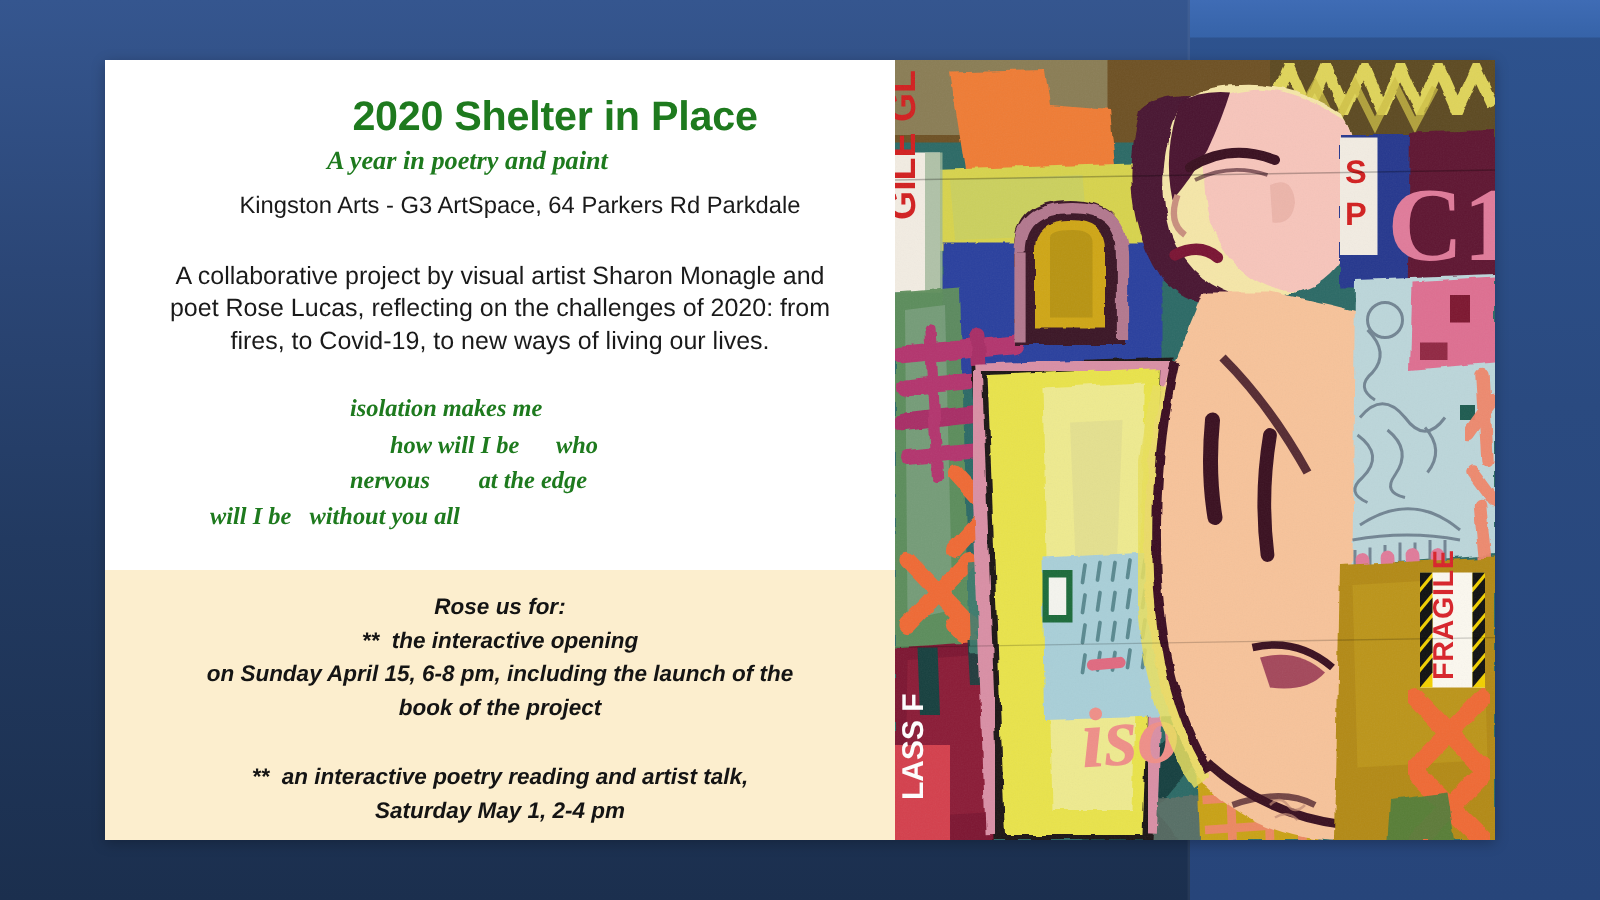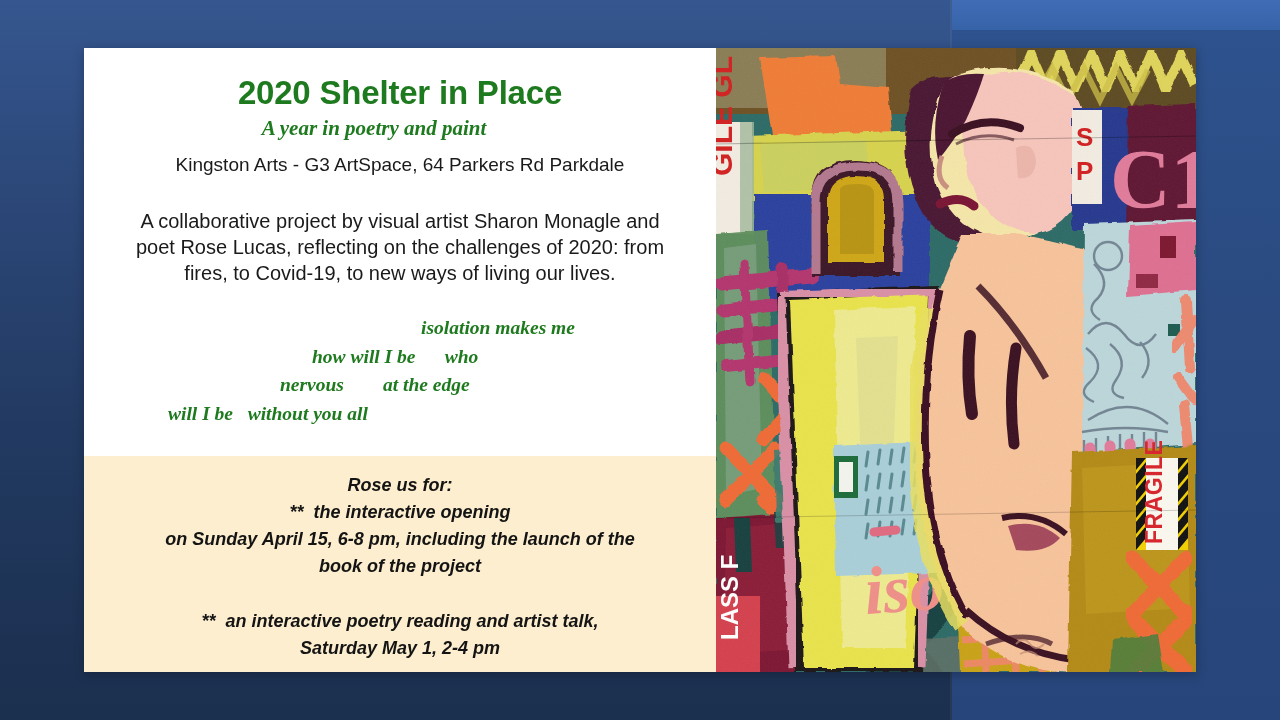--- a/index.html
+++ b/index.html
@@ -91,35 +91,36 @@
   .title {
     position: absolute;
     left: 0; top: 26px;
     width: 632px;
     text-align: center;
     color: #1e7a1e;
     font-family: "Liberation Sans", sans-serif;
     font-weight: bold;
     font-size: 33px;
     letter-spacing: -0.2px;
+    padding-left: 44px;
   }
   .subtitle {
     position: absolute;
     left: 0; top: 68px;
     width: 580px;
     text-align: center;
     color: #1e7a1e;
     font-family: "Liberation Serif", serif;
     font-style: italic;
     font-weight: bold;
     font-size: 21px;
   }
   .venue {
     position: absolute;
-    left: 0; top: 106px;
+    left: 16px; top: 106px;
     width: 632px;
     text-align: center;
     color: #1a1a1a;
     font-size: 19px;
     font-family: "Liberation Sans", sans-serif;
   }
   .blurb {
     position: absolute;
     left: 46px; top: 160px;
     width: 540px;
@@ -135,21 +136,21 @@
     left: 0; top: 266px;
     width: 632px;
     color: #1e7a1e;
     font-family: "Liberation Serif", serif;
     font-style: italic;
     font-weight: bold;
     font-size: 19.5px;
     line-height: 28.5px;
   }
   .poem-line { white-space: pre; display: block; }
-  .pl1 { padding-left: 196px; text-align: center; }
+  .pl1 { padding-left: 196px; }
   .pl2 { padding-left: 196px; }
   .pl3 { padding-left: 228px; }
   .pl4 { padding-left: 84px; }
 
   
   .joinblock {
     position: absolute;
     left: 0; top: 424px;
     width: 632px;
     text-align: center;

